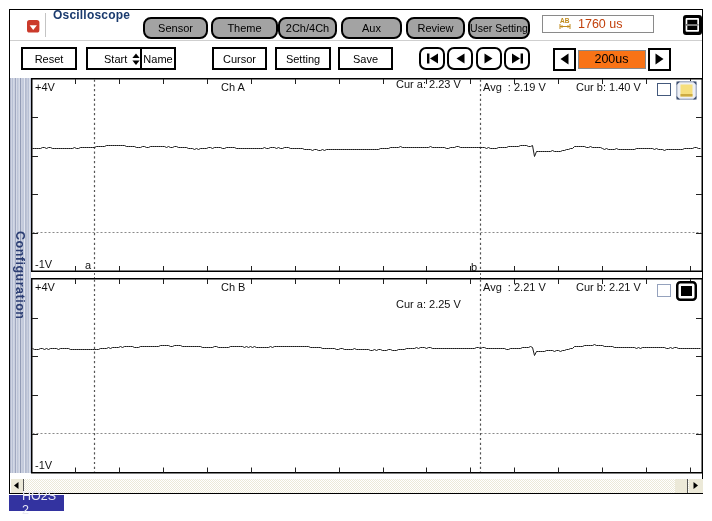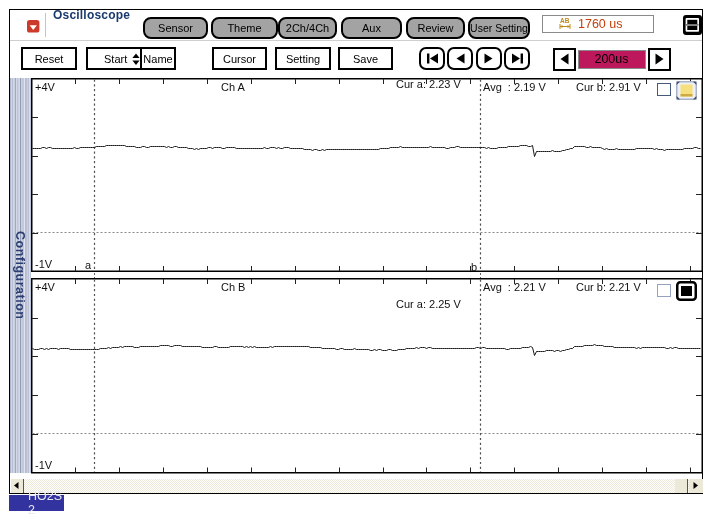--- a/index.html
+++ b/index.html
@@ -82,21 +82,21 @@
       <rect x="9.6" y="0.5" width="2.4" height="10" fill="#000"></rect>
       <path d="M1 0.5 L1 10.5 L9 5.5 Z" fill="#000"></path>
     </svg>
 </div>
 
 <div class="a" style="left:553px;top:47.5px;width:23px;height:23px;border:2.5px solid #000;background:#fff;display:flex;align-items:center;justify-content:center">
   <svg width="10" height="12" viewBox="0 0 10 12">
       <path d="M8.5 0.5 L8.5 11.5 L0.5 6 Z" fill="#000"></path>
     </svg>
 </div>
-<div class="a" style="left:577.5px;top:49.5px;width:68px;height:19px;border:1px solid #8a8a8a;background:#be185d;display:flex;align-items:center;justify-content:center;font-size:12.5px">200us</div>
+<div class="a" style="left:577.5px;top:49.5px;width:68px;height:19px;border:1px solid #8a8a8a;background:#f97316;display:flex;align-items:center;justify-content:center;font-size:12.5px">200us</div>
 <div class="a" style="left:647.5px;top:47.5px;width:23.5px;height:23px;border:2.5px solid #000;background:#fff;display:flex;align-items:center;justify-content:center">
   <svg width="10" height="12" viewBox="0 0 10 12">
       <path d="M1.5 0.5 L1.5 11.5 L9.5 6 Z" fill="#000"></path>
     </svg>
 </div>
 
 <div class="a" style="left:9.5px;top:78px;width:21px;height:395px;background:repeating-linear-gradient(90deg,#929bb5 0px,#d6dae7 1.2px,#b4bdd2 2.6px,#e2e5ef 4px,#a6afc7 5.25px);display:flex;align-items:center;justify-content:center">
   <span style="writing-mode:vertical-rl;font-size:12.5px;font-weight:bold;color:#2b3d73;letter-spacing:0.5px">Configuration</span>
 </div>
 
@@ -143,21 +143,21 @@
       <line x1="671" y1="155.5" x2="665" y2="155.5" class="tk"></line>
       <line x1="1.5" y1="154.5" x2="670.5" y2="154.5" stroke="#8a8a8a" stroke-width="1" stroke-dasharray="2,2"></line>
       <line x1="63.5" y1="1.5" x2="63.5" y2="192.5" stroke="#555" stroke-width="1.2" stroke-dasharray="2.2,2.6"></line>
       <line x1="449.5" y1="1.5" x2="449.5" y2="192.5" stroke="#555" stroke-width="1.2" stroke-dasharray="2.2,2.6"></line>
       <polyline points="1.5,70.5 3.5,70.5 5.5,70.5 7.5,70.5 9.5,70.5 11.5,69.5 13.5,69.5 15.5,70.5 17.5,69.5 19.5,69.5 21.5,70.5 23.5,70.5 25.5,70.5 27.5,70.5 29.5,70.5 31.5,70.5 33.5,70.5 35.5,70.5 37.5,70.5 39.5,70.5 41.5,70.5 43.5,69.5 45.5,70.5 47.5,70.5 49.5,69.5 51.5,69.5 53.5,69.5 55.5,69.5 57.5,69.5 59.5,69.5 61.5,69.5 63.5,69.5 65.5,68.5 67.5,68.5 69.5,68.5 71.5,68.5 73.5,68.5 75.5,67.5 77.5,67.5 79.5,67.5 81.5,67.5 83.5,67.5 85.5,67.5 87.5,67.5 89.5,67.5 91.5,67.5 93.5,67.5 95.5,68.5 97.5,68.5 99.5,68.5 101.5,68.5 103.5,68.5 105.5,69.5 107.5,69.5 109.5,69.5 111.5,68.5 113.5,68.5 115.5,69.5 117.5,69.5 119.5,68.5 121.5,68.5 123.5,68.5 125.5,68.5 127.5,68.5 129.5,68.5 131.5,68.5 133.5,68.5 135.5,69.5 137.5,68.5 139.5,69.5 141.5,69.5 143.5,68.5 145.5,68.5 147.5,69.5 149.5,69.5 151.5,69.5 153.5,69.5 155.5,69.5 157.5,70.5 159.5,70.5 161.5,70.5 163.5,71.5 165.5,70.5 167.5,71.5 169.5,70.5 171.5,70.5 173.5,70.5 175.5,70.5 177.5,69.5 179.5,69.5 181.5,70.5 183.5,69.5 185.5,69.5 187.5,69.5 189.5,69.5 191.5,70.5 193.5,70.5 195.5,69.5 197.5,69.5 199.5,69.5 201.5,69.5 203.5,69.5 205.5,70.5 207.5,70.5 209.5,70.5 211.5,70.5 213.5,70.5 215.5,70.5 217.5,70.5 219.5,70.5 221.5,70.5 223.5,70.5 225.5,70.5 227.5,70.5 229.5,70.5 231.5,70.5 233.5,69.5 235.5,70.5 237.5,70.5 239.5,69.5 241.5,69.5 243.5,69.5 245.5,70.5 247.5,69.5 249.5,70.5 251.5,70.5 253.5,69.5 255.5,69.5 257.5,69.5 259.5,70.5 261.5,70.5 263.5,70.5 265.5,70.5 267.5,70.5 269.5,70.5 271.5,70.5 273.5,71.5 275.5,71.5 277.5,71.5 279.5,71.5 281.5,72.5 283.5,71.5 285.5,71.5 287.5,72.5 289.5,72.5 291.5,71.5 293.5,72.5 295.5,71.5 297.5,71.5 299.5,71.5 301.5,71.5 303.5,71.5 305.5,71.5 307.5,71.5 309.5,71.5 311.5,71.5 313.5,71.5 315.5,71.5 317.5,71.5 319.5,71.5 321.5,71.5 323.5,71.5 325.5,71.5 327.5,71.5 329.5,71.5 331.5,71.5 333.5,71.5 335.5,71.5 337.5,71.5 339.5,71.5 341.5,71.5 343.5,71.5 345.5,71.5 347.5,71.5 349.5,70.5 351.5,70.5 353.5,70.5 355.5,70.5 357.5,70.5 359.5,69.5 361.5,69.5 363.5,69.5 365.5,69.5 367.5,69.5 369.5,68.5 371.5,69.5 373.5,69.5 375.5,69.5 377.5,69.5 379.5,69.5 381.5,69.5 383.5,69.5 385.5,69.5 387.5,69.5 389.5,69.5 391.5,69.5 393.5,69.5 395.5,69.5 397.5,69.5 399.5,68.5 401.5,69.5 403.5,69.5 405.5,69.5 407.5,69.5 409.5,69.5 411.5,69.5 413.5,69.5 415.5,70.5 417.5,70.5 419.5,69.5 421.5,69.5 423.5,69.5 425.5,68.5 427.5,68.5 429.5,69.5 431.5,69.5 433.5,69.5 435.5,69.5 437.5,69.5 439.5,69.5 441.5,69.5 443.5,69.5 445.5,69.5 447.5,69.5 449.5,69.5 451.5,69.5 453.5,69.5 455.5,70.5 457.5,69.5 459.5,70.5 461.5,70.5 463.5,70.5 465.5,70.5 467.5,69.5 469.5,69.5 471.5,69.5 473.5,69.5 475.5,69.5 477.5,68.5 479.5,68.5 481.5,68.5 483.5,68.5 485.5,68.5 487.5,68.5 489.5,67.5 491.5,67.5 493.5,67.5 495.5,67.5 497.5,68.5 499.5,68.5 501.5,67.5 503.5,78.5 505.5,73.5 507.5,73.5 509.5,73.5 511.5,73.5 513.5,73.5 515.5,73.5 517.5,73.5 519.5,73.5 521.5,72.5 523.5,73.5 525.5,73.5 527.5,73.5 529.5,73.5 531.5,72.5 533.5,72.5 535.5,71.5 537.5,71.5 539.5,70.5 541.5,70.5 543.5,68.5 545.5,68.5 547.5,68.5 549.5,68.5 551.5,68.5 553.5,68.5 555.5,69.5 557.5,69.5 559.5,68.5 561.5,69.5 563.5,69.5 565.5,69.5 567.5,69.5 569.5,69.5 571.5,70.5 573.5,71.5 575.5,70.5 577.5,71.5 579.5,71.5 581.5,71.5 583.5,71.5 585.5,70.5 587.5,71.5 589.5,71.5 591.5,71.5 593.5,71.5 595.5,71.5 597.5,71.5 599.5,71.5 601.5,71.5 603.5,71.5 605.5,70.5 607.5,70.5 609.5,70.5 611.5,70.5 613.5,70.5 615.5,70.5 617.5,70.5 619.5,70.5 621.5,70.5 623.5,71.5 625.5,70.5 627.5,71.5 629.5,71.5 631.5,71.5 633.5,72.5 635.5,71.5 637.5,71.5 639.5,71.5 641.5,71.5 643.5,71.5 645.5,71.5 647.5,71.5 649.5,71.5 651.5,71.5 653.5,70.5 655.5,70.5 657.5,70.5 659.5,70.5 661.5,70.5 663.5,69.5 665.5,69.5 667.5,70.5 669.5,70.5" fill="none" stroke="#1a1a1a" stroke-width="1"></polyline>
     </svg>
 <div class="ptxt" style="left:4px;top:3px">+4V</div>
 <div class="ptxt" style="left:190px;top:3px">Ch A</div>
 <div class="ptxt" style="left:365px;top:0">Cur a: 2.23 V</div>
 <div class="ptxt" style="left:452px;top:3px">Avg&nbsp;&nbsp;: 2.19 V</div>
-<div class="ptxt" style="left:545px;top:3px">Cur b: 2.91 V</div>
+<div class="ptxt" style="left:545px;top:3px">Cur b: 1.40 V</div>
 <div class="ptxt" style="left:4px;top:180px">-1V</div>
 <div class="ptxt" style="left:54px;top:181px">a</div>
 <div class="ptxt" style="left:440px;top:183px">b</div>
 <div class="a" style="left:626px;top:5px;width:14px;height:13px;border:1.5px solid #44597c;background:#fff"></div>
 <svg class="a" style="left:645px;top:3px" width="21" height="19" viewBox="0 0 21 19">
   <rect x="0.75" y="0.75" width="19.5" height="17.5" rx="3.5" fill="#eef0f5" stroke="#aab4c8" stroke-width="1.5"></rect>
   <path d="M0.5 4 L0.5 0.5 L4 0.5 Z" fill="#3c4e6e"></path>
       <path d="M17 0.5 L20.5 0.5 L20.5 4 Z" fill="#3c4e6e"></path>
   <path d="M20.5 15 L20.5 18.5 L17 18.5 Z" fill="#3c4e6e"></path>
       <path d="M4 18.5 L0.5 18.5 L0.5 15 Z" fill="#3c4e6e"></path>
@@ -234,13 +234,13 @@
       <path d="M4.5 0 L4.5 7 L0 3.5 Z" fill="#000"></path>
     </svg>
 </div>
 <div class="a" style="left:675px;top:479px;width:13px;height:13.5px;background:#ece9d8;border-right:1.5px solid #555"></div>
 <div class="a" style="left:689px;top:479px;width:13.5px;height:13.5px;background:#ece9d8;display:flex;align-items:center;justify-content:center">
   <svg width="5" height="7" viewBox="0 0 5 7">
       <path d="M0.5 0 L0.5 7 L5 3.5 Z" fill="#000"></path>
     </svg>
 </div>
 
-<div class="a" style="left:9px;top:494.5px;width:55px;height:16.5px;background:#3333a0;color:#e8e8f4;font-size:12.5px;display:flex;align-items:center;padding-left:19px">HO2S 2</div>
+<div class="a" style="left:9px;top:494.5px;width:55px;height:16.5px;background:#3333a0;color:#e8e8f4;font-size:12.5px;display:flex;align-items:center;padding-left:13px">HO2S 2</div>
 
 </body></html>

